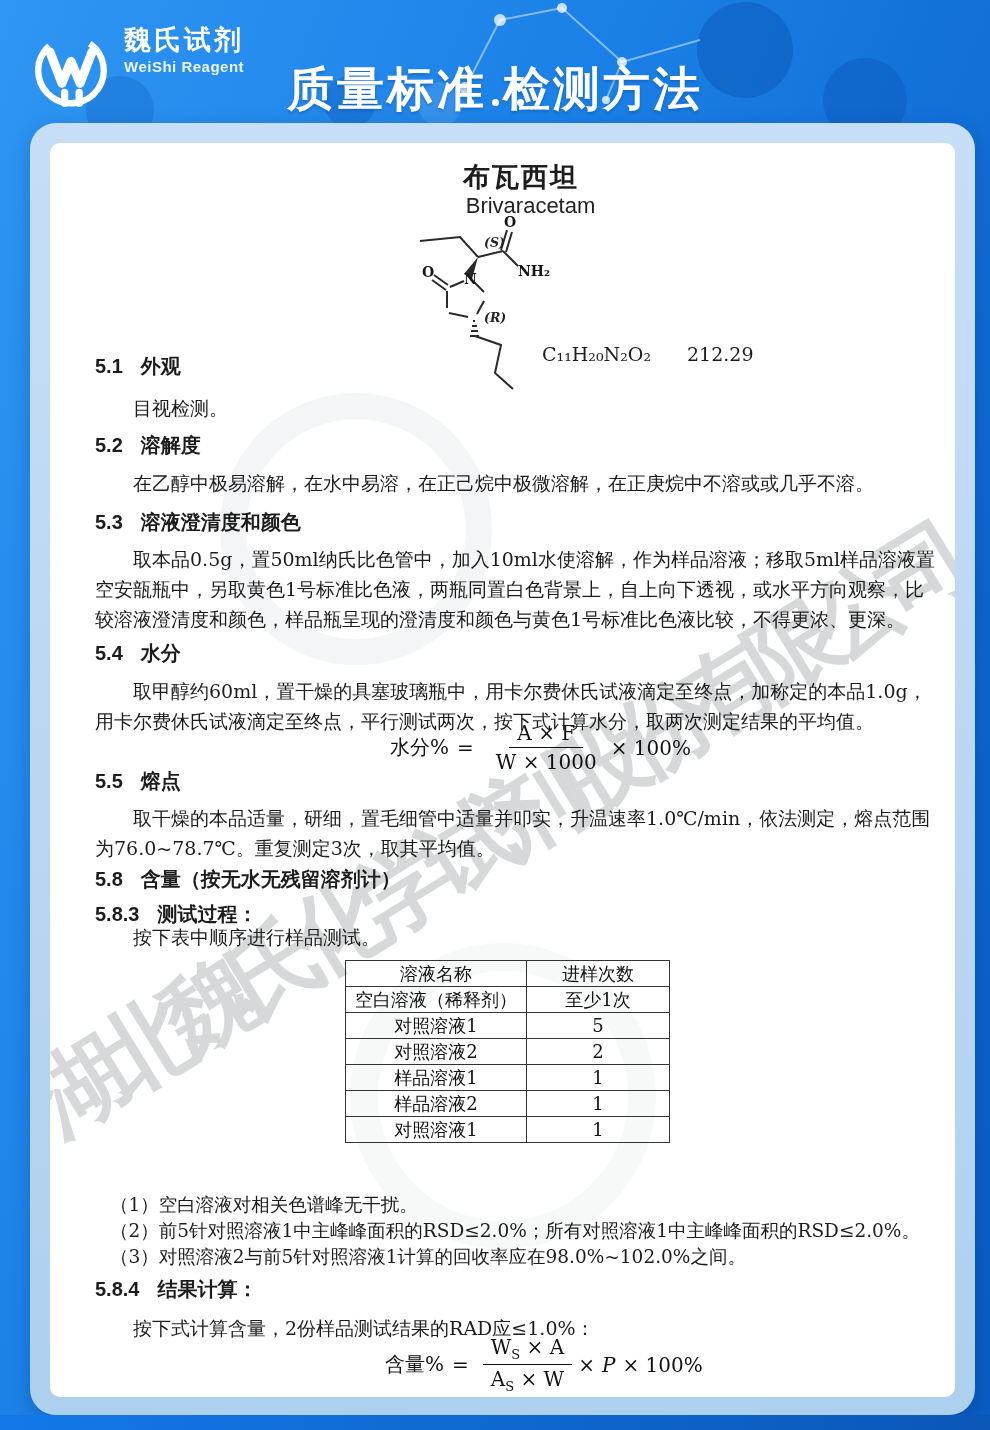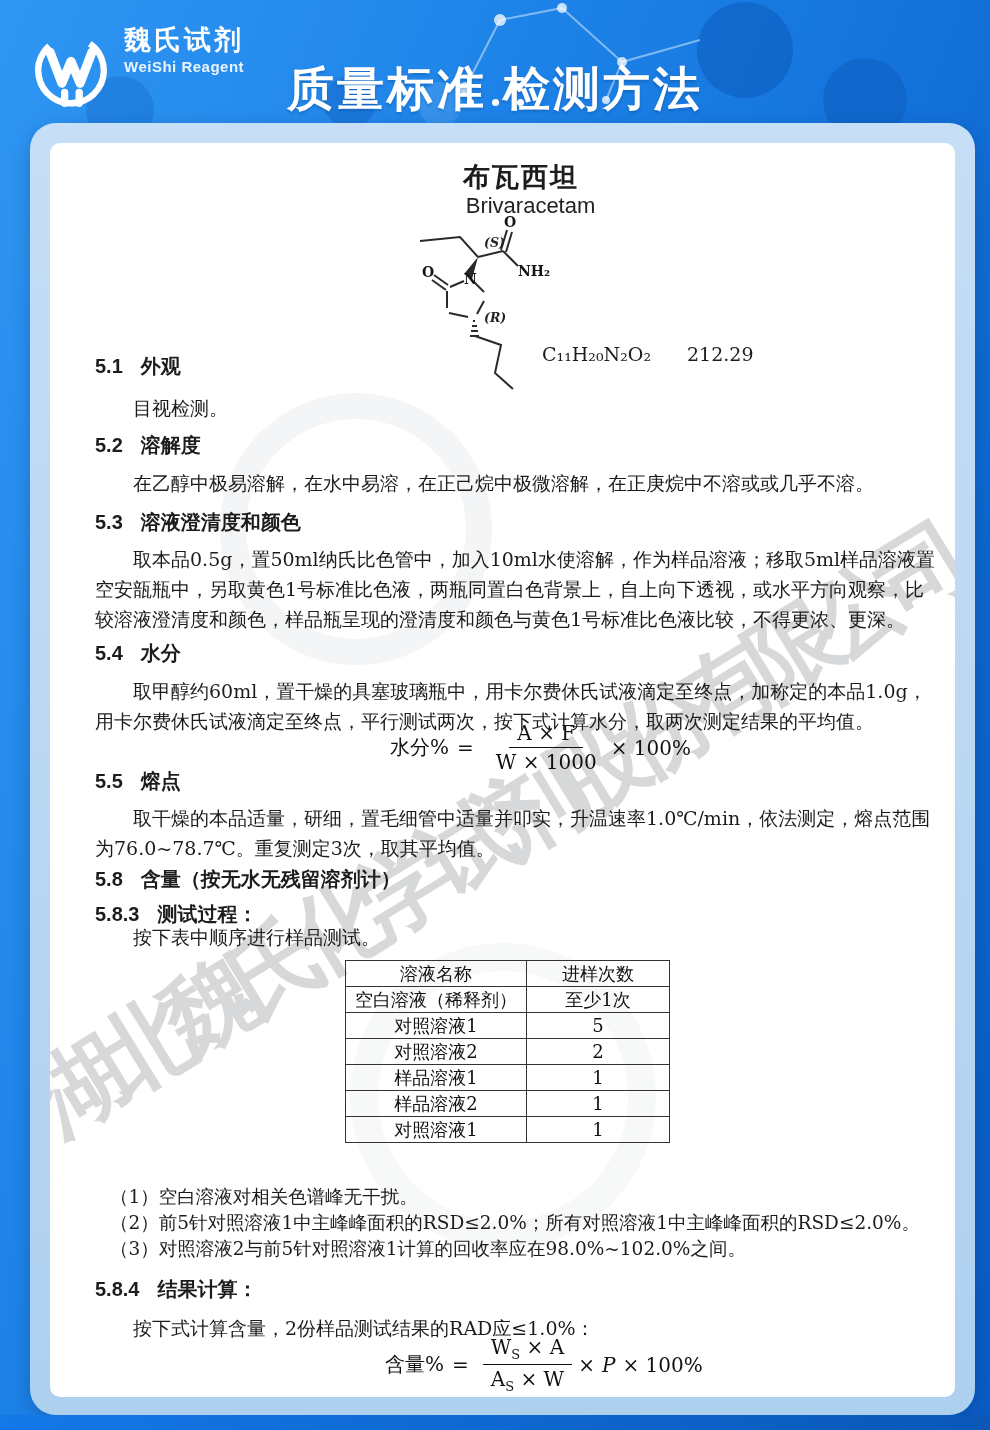--- a/index.html
+++ b/index.html
@@ -35,21 +35,21 @@
     font-family:"Liberation Sans",sans-serif;margin-left:28px;}
   .molformula{left:492px;top:200px;font-size:19px;font-family:"DejaVu Serif",serif;}
   .molformula .mw{margin-left:36px;}
   .sec-head{font-size:20px;font-weight:bold;left:45px;font-family:"Liberation Sans",sans-serif;}
   .sec-head .num{margin-right:18px;font-weight:bold;}
   .para{left:45px;width:845px;font-size:19px;line-height:30px;text-indent:2em;
     font-family:"DejaVu Serif","Liberation Serif",serif;}
   .sys-label{left:45px;text-indent:1.6em;width:845px;font-size:19px;
     font-family:"DejaVu Serif",serif;}
   .sys-items{left:60px;width:860px;font-size:18.5px;line-height:26px;white-space:nowrap;
-    font-family:"DejaVu Serif",serif;}
+    font-family:"DejaVu Serif",serif;margin-top:8px;}
   
   .qtable{position:absolute;left:295px;top:817px;border-collapse:collapse;z-index:2;
     font-family:"DejaVu Serif",serif;font-size:18px;color:#111;}
   .qtable td,.qtable th{border:1px solid #333;text-align:center;font-weight:normal;
     height:25px;padding:0 6px;}
   .qtable .c1{width:168px;}
   .qtable .c2{width:130px;}
   
   .formula{position:absolute;display:flex;align-items:center;z-index:2;
     font-family:"DejaVu Serif",serif;font-size:20px;color:#111;}

